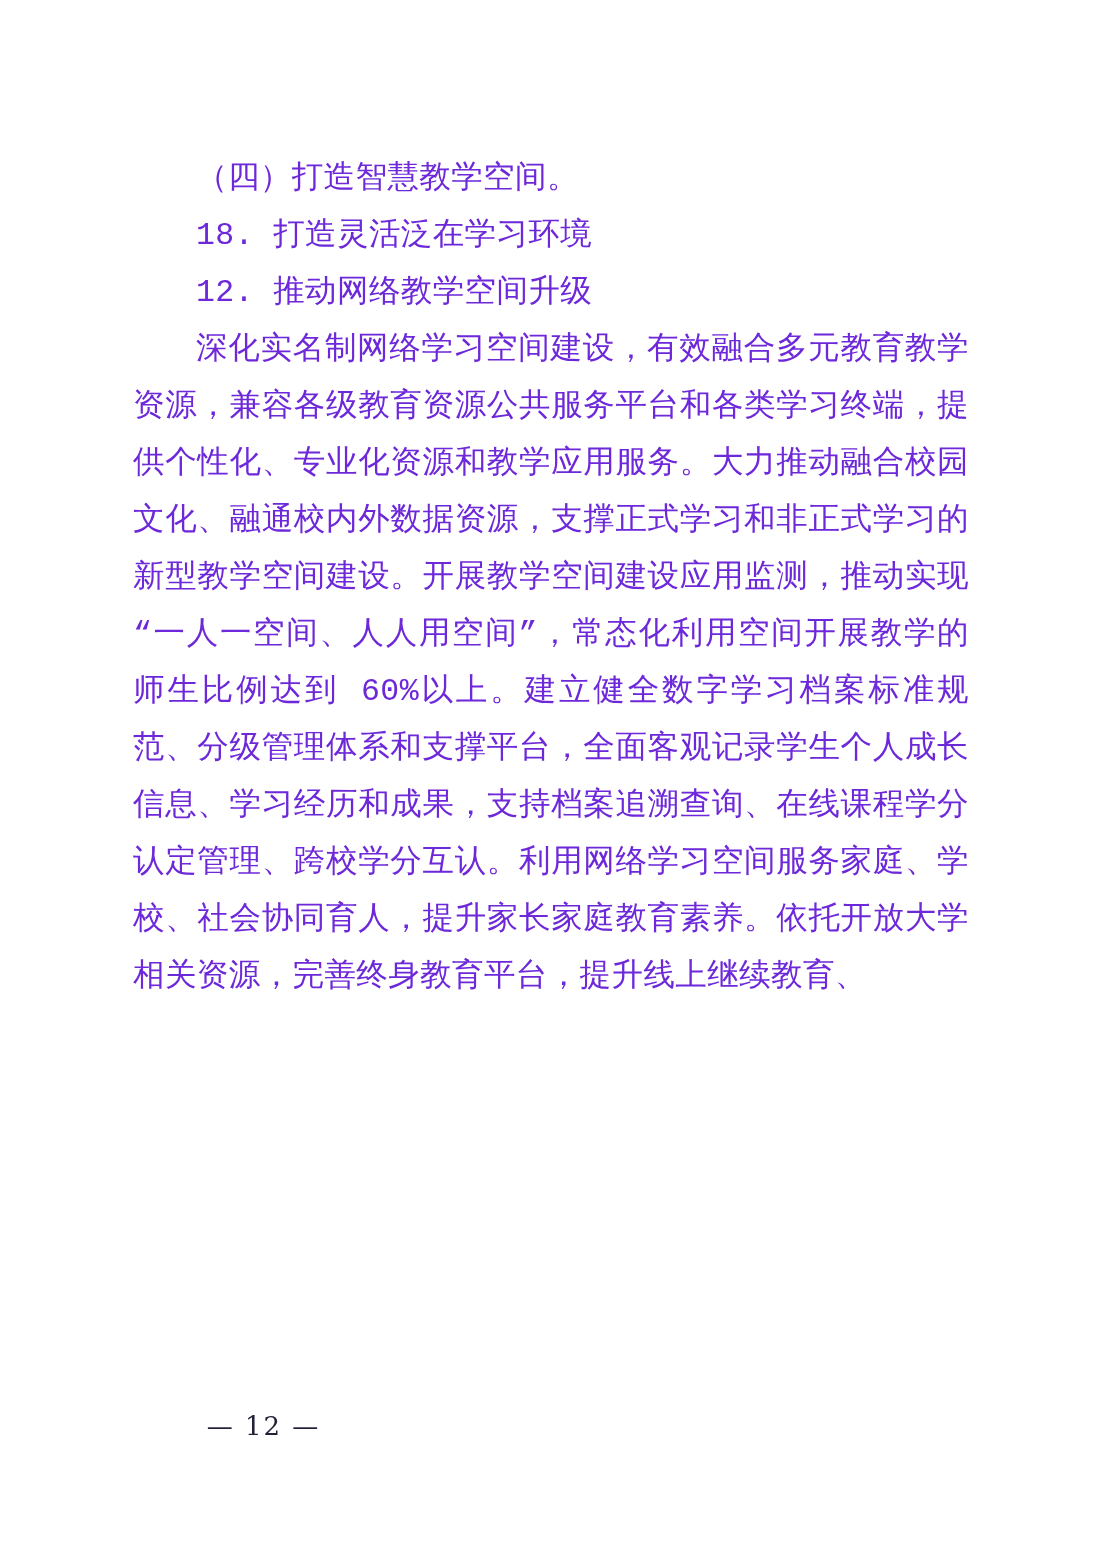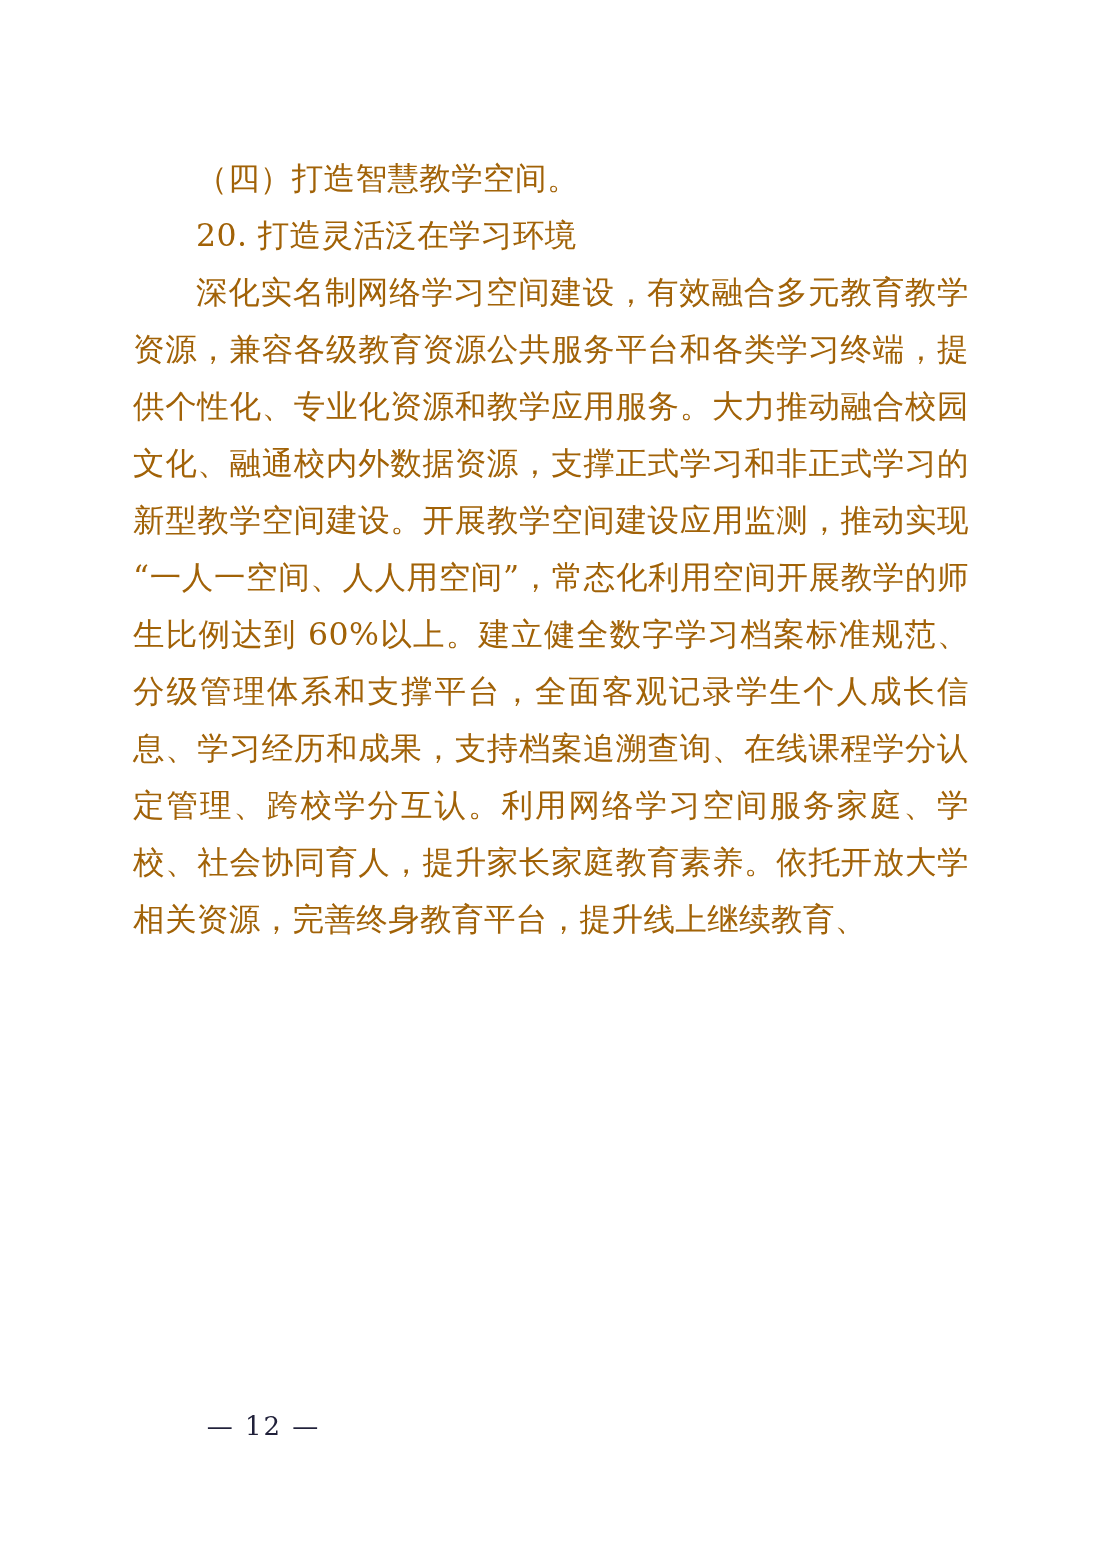--- a/index.html
+++ b/index.html
@@ -23,21 +23,22 @@
     height: 1559px;
     box-sizing: border-box;
     padding: 150px 133px 0 133px;
   }
   .doc-body {
     font-size: 31.5px;
     line-height: 57px;
     letter-spacing: 0.4px;
     text-align: justify;
     text-justify: inter-ideograph;
-    color: #a16207;
+    color: #6d28d9;
+    font-family: Liberation Mono, monospace;
   }
   .para {
     margin: 0;
     text-indent: 2em;
     text-align: justify;
     text-justify: inter-ideograph;
   }
   .heading-sub {
     margin: 0;
     text-indent: 2em;
@@ -68,23 +69,24 @@
   }
 </style>
 </head>
 <body>
 
 <div class="page">
   <div class="doc-body">
 
     <p class="heading-sub">（四）打造智慧教学空间。</p>
 
-    <p class="heading-num">20. 打造灵活泛在学习环境</p>
+    <p class="heading-num">18. 打造灵活泛在学习环境</p>
 
 
+    <p class="heading-num">12. 推动网络教学空间升级</p>
 
     <p class="para">深化实名制网络学习空间建设，有效融合多元教育教学资源，兼容各级教育资源公共服务平台和各类学习终端，提供个性化、专业化资源和教学应用服务。大力推动融合校园文化、融通校内外数据资源，支撑正式学习和非正式学习的新型教学空间建设。开展教学空间建设应用监测，推动实现“一人一空间、人人用空间”，常态化利用空间开展教学的师生比例达到 60%以上。建立健全数字学习档案标准规范、分级管理体系和支撑平台，全面客观记录学生个人成长信息、学习经历和成果，支持档案追溯查询、在线课程学分认定管理、跨校学分互认。利用网络学习空间服务家庭、学校、社会协同育人，提升家长家庭教育素养。依托开放大学相关资源，完善终身教育平台，提升线上继续教育、</p>
 
   </div>
 </div>
 
 <div class="page-footer">
   <span class="page-number-inner">— 12 —</span>
 </div>
 

